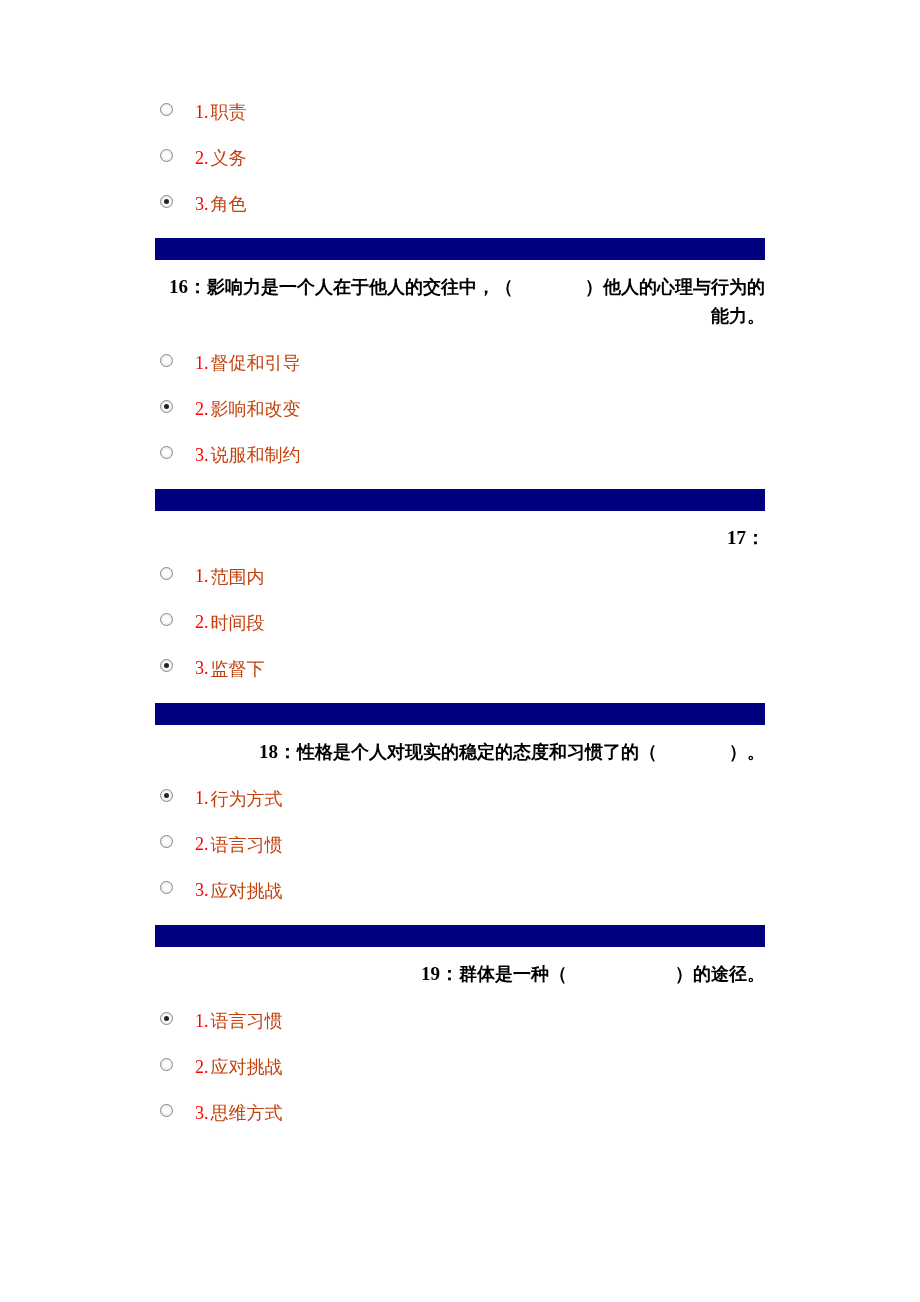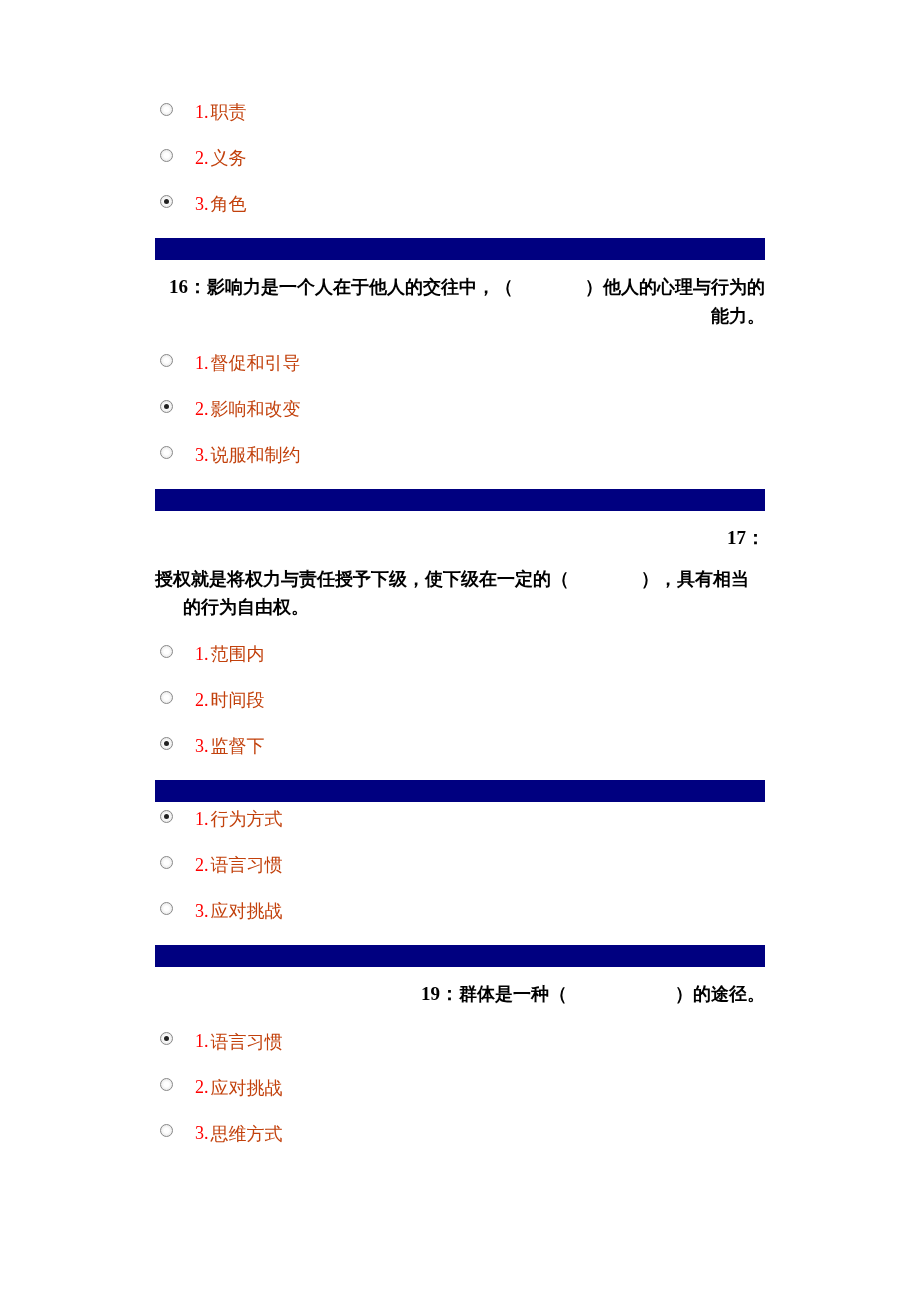--- a/index.html
+++ b/index.html
@@ -129,41 +129,43 @@
     <span class="option-text">说服和制约</span>
   </div>
 </div>
 
 <div class="separator"></div>
 
 <div class="question-block">
   <div class="question-text" style="margin-bottom:11px;">
     <span class="num-label">17：</span>
   </div>
-  <div class="question-text-sub">授权就是将权力与责任授予下级，使下级在一定的（　　　　），具有相当的行为自由权。</div>
   <div class="option-row">
     <span class="radio"></span>
     <span class="option-num">1.</span>
     <span class="option-text">范围内</span>
   </div>
   <div class="option-row">
     <span class="radio"></span>
     <span class="option-num">2.</span>
     <span class="option-text">时间段</span>
   </div>
   <div class="option-row">
     <span class="radio checked"></span>
     <span class="option-num">3.</span>
     <span class="option-text">监督下</span>
   </div>
 </div>
 
 <div class="separator"></div>
 
 <div class="question-block">
+  <div class="question-text">
+    <span class="num-label">18：</span><span>性格是个人对现实的稳定的态度和习惯了的（　　　　）。</span>
+  </div>
   <div class="option-row">
     <span class="radio checked"></span>
     <span class="option-num">1.</span>
     <span class="option-text">行为方式</span>
   </div>
   <div class="option-row">
     <span class="radio"></span>
     <span class="option-num">2.</span>
     <span class="option-text">语言习惯</span>
   </div>

